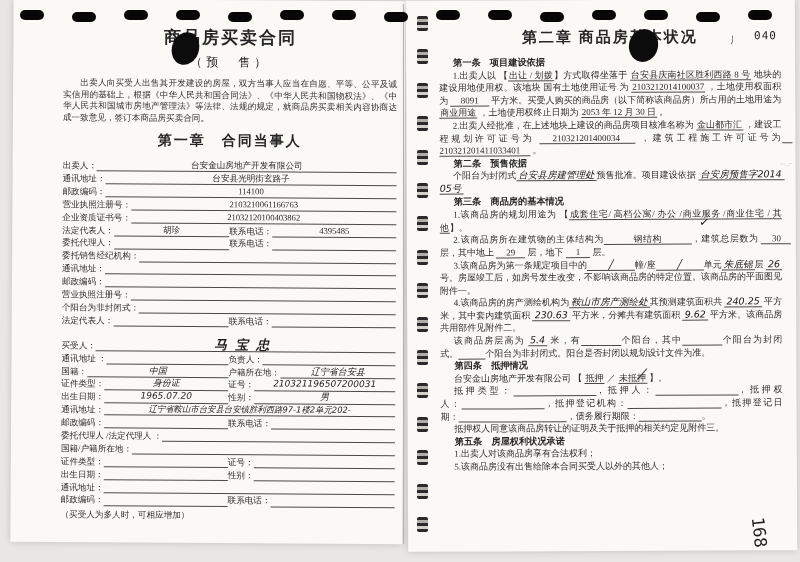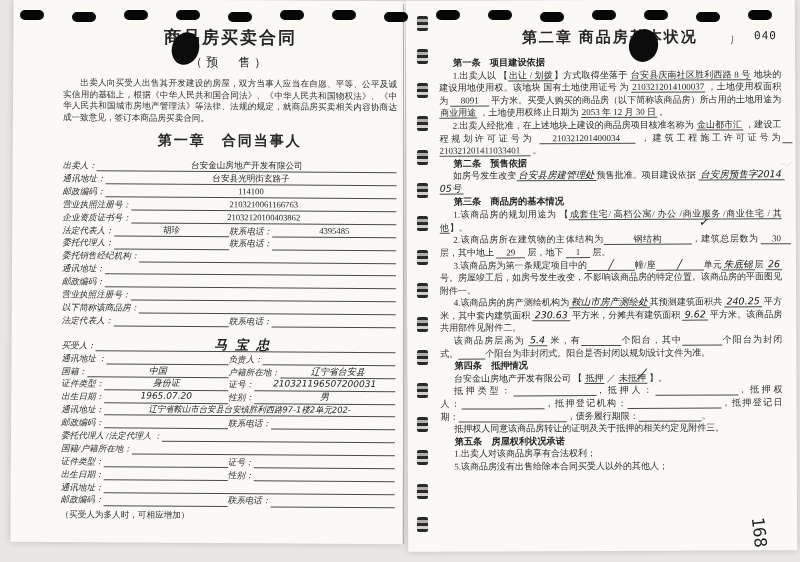--- a/index.html
+++ b/index.html
@@ -24,21 +24,21 @@
   .blob-right{left:629px;top:29px;width:29px;height:33px;transform:rotate(14deg);}
 
   
   .lp-content{position:absolute;left:50px;top:26px;width:334px;}
   .lp-title{font-size:17px;font-weight:bold;text-align:center;letter-spacing:2px;}
   .lp-subtitle{font-size:12px;text-align:center;margin-top:5px;letter-spacing:4px;}
   .lp-intro{font-size:8.6px;line-height:11.6px;text-align:justify;text-indent:2em;margin-top:7px;color:#303030;}
   .lp-chapter{font-size:14px;font-weight:bold;text-align:center;margin:8px 0 9px 0;letter-spacing:2px;}
   .frow{display:flex;align-items:flex-end;font-size:8.6px;line-height:12.2px;height:12.9px;}
   .fcell{display:flex;flex:1;align-items:flex-end;}
-  .flbl{white-space:nowrap;color:#2b2b2b;font-style:italic;}
+  .flbl{white-space:nowrap;color:#2b2b2b;}
   .fval{flex:1;border-bottom:1px solid #4a4a48;text-align:center;white-space:nowrap;min-height:10px;padding:0 2px;}
   .frow.gap-top{margin-top:8px;}
   .frow.tall{height:17px;}
   .hw{font-family:"DejaVu Sans",sans-serif;font-style:italic;color:#1c1c1c;font-size:9px;}
   .hw.big{font-size:13px;letter-spacing:8px;font-weight:bold;}
   .hw.small{font-size:8.4px;letter-spacing:0;}
   .lp-note{font-size:8.6px;margin-top:3px;color:#303030;}
 
   
   .rp-content{position:absolute;left:33px;top:28px;width:342px;}
@@ -143,21 +143,21 @@
           </span>
         </div>
         <div class="frow">
           <span class="fcell">
             <span class="flbl">营业执照注册号：</span>
             <span class="fval"></span>
           </span>
         </div>
         <div class="frow">
           <span class="fcell">
-            <span class="flbl">以下简称该商品房：</span>
+            <span class="flbl">个阳台为非封闭式：</span>
             <span class="fval"></span>
           </span>
         </div>
         <div class="frow">
           <span class="fcell">
             <span class="flbl">法定代表人：</span>
             <span class="fval"></span>
           </span>
           <span class="fcell">
             <span class="flbl">联系电话：</span>
@@ -284,21 +284,21 @@
   <span class="page-num-top">040</span>
   <span class="page-num-side">168</span>
   <span class="faint-scribble">~..-</span>
   <div class="rp-content">
     <div class="rp-title">第二章  商品房基本状况</div>
     <div>
         <div class="rp-heading">第一条　项目建设依据</div>
         <div class="rp-para"><span class="seg-t">1.出卖人以 【</span><span class="seg-u">出让 / 划拨</span><span class="seg-t">】方式取得坐落于 </span><span class="seg-u">台安县庆南社区胜利西路 8 号</span><span class="seg-t"> 地块的建设用地使用权。该地块 国有土地使用证号 为 </span><span class="seg-u">2103212014100037</span><span class="seg-t"> ，土地使用权面积为 </span><span class="seg-u">　8091　</span><span class="seg-t"> 平方米。买受人购买的商品房（以下简称该商品房）所占用的土地用途为 </span><span class="seg-u">商业用途</span><span class="seg-t"> ，土地使用权终止日期为 </span><span class="seg-u">2053 年 12 月 30 日</span><span class="seg-t"> 。</span></div>
         <div class="rp-para"><span class="seg-t">2.出卖人经批准，在上述地块上建设的商品房项目核准名称为 </span><span class="seg-u">金山都市汇</span><span class="seg-t"> ，建设工程规划许可证号为 </span><span class="seg-u">　210321201400034　</span><span class="seg-t"> ，建筑工程施工许可证号为 </span><span class="seg-u">　210321201411033401　</span><span class="seg-t"> 。</span></div>
         <div class="rp-heading">第二条　预售依据</div>
-        <div class="rp-para"><span class="seg-t">如房号发生改变</span><span class="seg-h">台安县房建管理处</span><span class="seg-t">预售批准。项目建设依据 </span><span class="seg-h">台安房预售字2014 05号</span></div>
+        <div class="rp-para"><span class="seg-t">个阳台为封闭式</span><span class="seg-h">台安县房建管理处</span><span class="seg-t">预售批准。项目建设依据 </span><span class="seg-h">台安房预售字2014 05号</span></div>
         <div class="rp-heading">第三条　商品房的基本情况</div>
         <div class="rp-para"><span class="seg-t">1.该商品房的规划用途为 【</span><span class="seg-u">成套住宅/ 高档公寓/ 办公 /商业服务</span><span class="seg-chk">✓</span><span class="seg-u">/商业住宅 / 其他</span><span class="seg-t">】。</span></div>
         <div class="rp-para"><span class="seg-t">2.该商品房所在建筑物的主体结构为</span><span class="seg-u">　　　钢结构　　　</span><span class="seg-t">，建筑总层数为 </span><span class="seg-u">　30　</span><span class="seg-t"> 层，其中地上 </span><span class="seg-u">　29　</span><span class="seg-t"> 层，地下 </span><span class="seg-u">　1　</span><span class="seg-t"> 层。</span></div>
         <div class="rp-para"><span class="seg-t">3.该商品房为第一条规定项目中的</span><span class="seg-h">　　╱　　</span><span class="seg-t">幢/座</span><span class="seg-h">　　╱　　</span><span class="seg-t">单元</span><span class="seg-h">朱底锦</span><span class="seg-t">层 </span><span class="seg-h">26</span><span class="seg-t"> 号。房屋竣工后，如房号发生改变，不影响该商品房的特定位置。该商品房的平面图见附件一。</span></div>
         <div class="rp-para"><span class="seg-t">4.该商品房的房产测绘机构为</span><span class="seg-h">鞍山市房产测绘处</span><span class="seg-t">其预测建筑面积共 </span><span class="seg-h">240.25</span><span class="seg-t"> 平方米，其中套内建筑面积 </span><span class="seg-h">230.63</span><span class="seg-t"> 平方米，分摊共有建筑面积 </span><span class="seg-h">9.62</span><span class="seg-t"> 平方米。该商品房共用部件见附件二。</span></div>
         <div class="rp-para"><span class="seg-t">该商品房层高为 </span><span class="seg-h">5.4</span><span class="seg-t"> 米，有</span><span class="seg-bl">　　　　</span><span class="seg-t">个阳台，其中</span><span class="seg-bl">　　　　</span><span class="seg-t">个阳台为封闭式。</span><span class="seg-bl">　　　</span><span class="seg-t">个阳台为非封闭式。阳台是否封闭以规划设计文件为准。</span></div>
         <div class="rp-heading">第四条　抵押情况</div>
         <div class="rp-para"><span class="seg-t">台安金山房地产开发有限公司 【 </span><span class="seg-u">抵押</span><span class="seg-t"> ／ </span><span class="seg-u">未抵押</span><span class="seg-tick">╱</span><span class="seg-t"> 】。</span></div>
         <div class="rp-para"><span class="seg-t">抵押类型：</span><span class="seg-bl">　　　　　　　</span><span class="seg-t">，抵押人：</span><span class="seg-bl">　　　　　　　</span><span class="seg-t">，抵押权人：</span><span class="seg-bl">　　　　　　　　</span><span class="seg-t">，抵押登记机构：</span><span class="seg-bl">　　　　　　　　　</span><span class="seg-t">，抵押登记日期：</span><span class="seg-bl">　　　　　　　　　　　　</span><span class="seg-t">，债务履行期限：</span><span class="seg-bl">　　　　　　　</span><span class="seg-t">。</span></div>
         <div class="rp-para"><span class="seg-t">抵押权人同意该商品房转让的证明及关于抵押的相关约定见附件三。</span></div>

